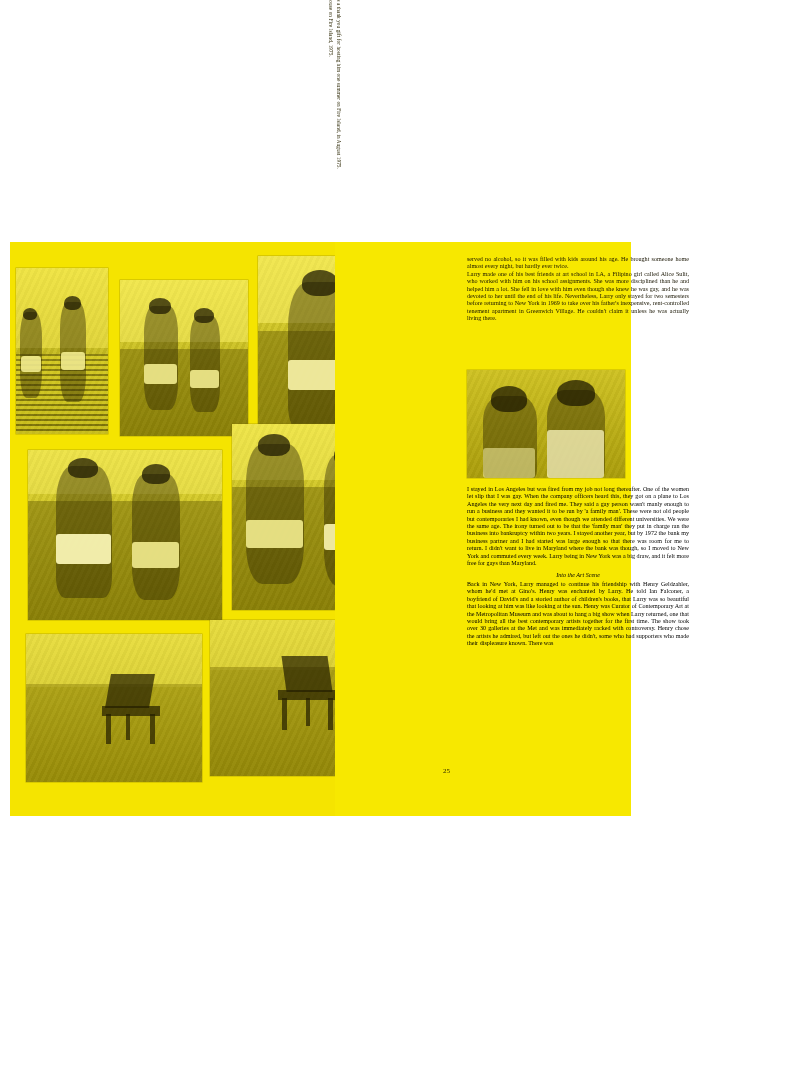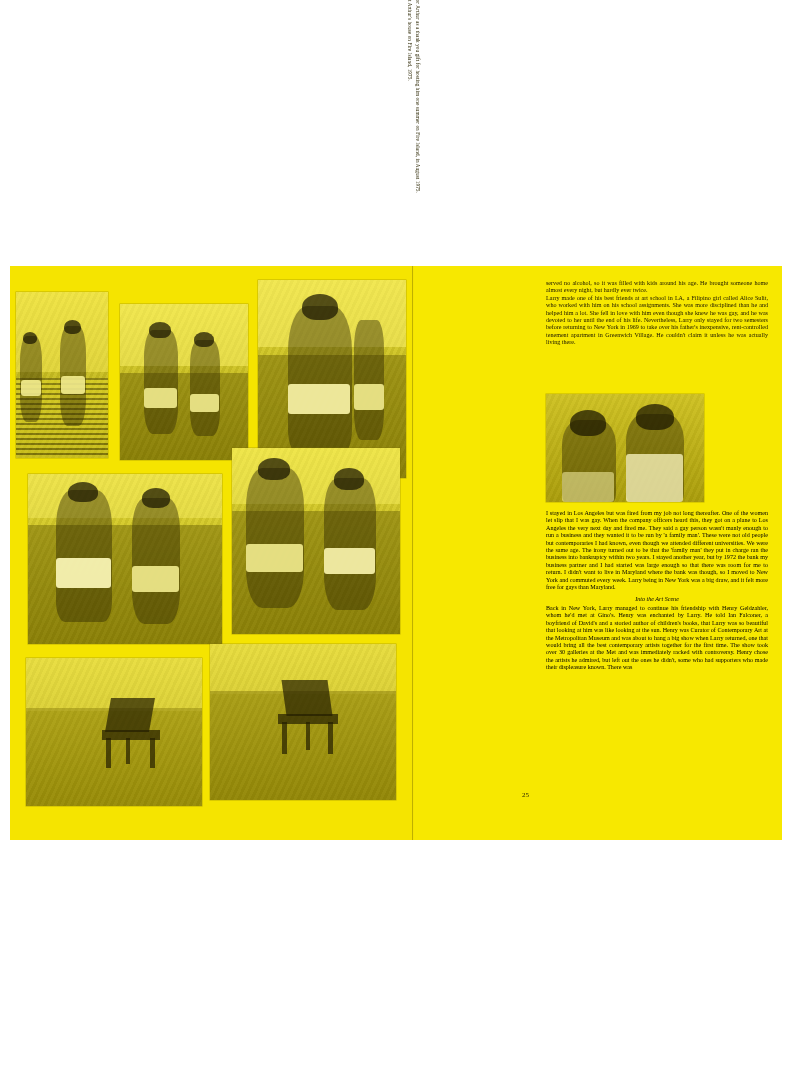--- a/index.html
+++ b/index.html
@@ -12,22 +12,22 @@
     height: 1090px;
     font-family: "Liberation Serif", serif;
     position: relative;
     overflow: hidden;
   }
 
   
   #spread {
     position: absolute;
     left: 10px;
-    top: 266px;
-    width: 772px;
+    top: 242px;
+    width: 621px;
     height: 574px;
     background: #f5e400;
     display: flex;
   }
 
   
   #verso {
     position: relative;
     width: 404px;
     height: 100%;

